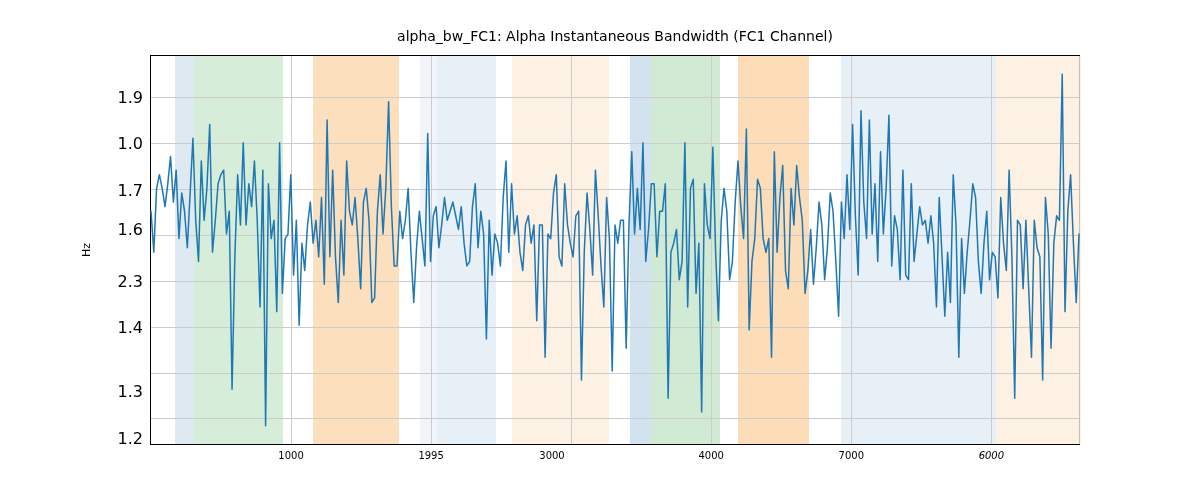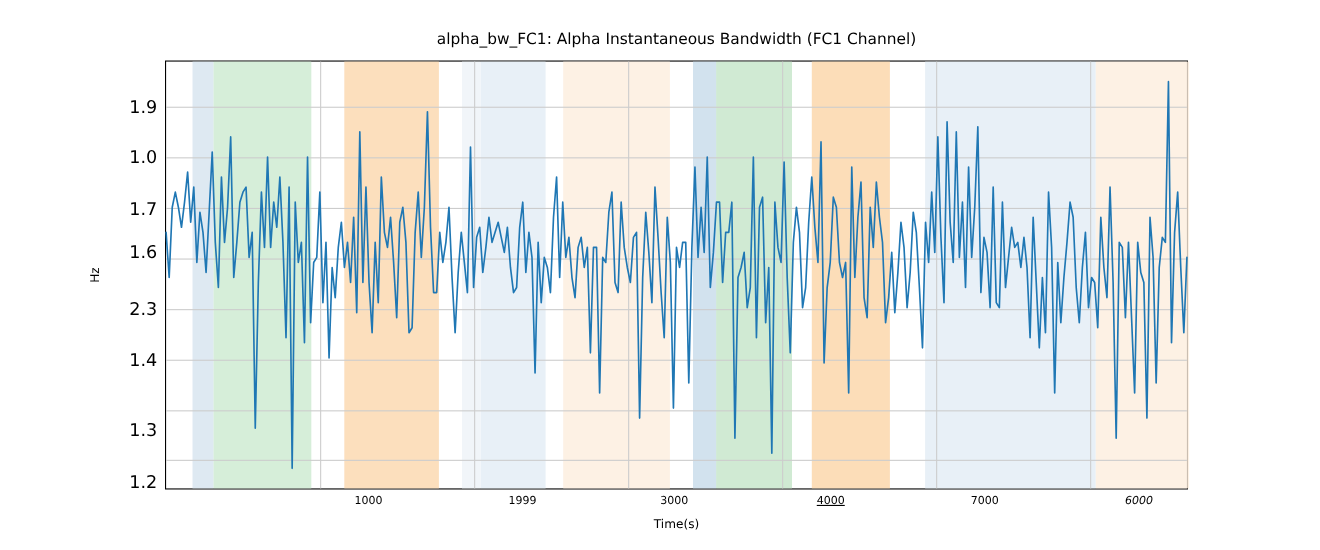--- a/index.html
+++ b/index.html
@@ -61,21 +61,20 @@
     font-size: 11px;
     color: #000;
   }
   .tick-x {
     position: absolute;
     top: 100%;
     transform: translateX(-50%);
     padding-top: 6px;
     font-size: 10px;
     color: #000;
-    margin-left: 44px;
   }
   .tick-y {
     position: absolute;
     right: 100%;
     transform: translateY(-50%);
     padding-right: 8px;
     font-size: 16px;
     color: #000;
     white-space: nowrap;
   }
@@ -136,29 +135,28 @@
         <div class="grid-h" style="top: 224.824px;"></div>
         <div class="grid-h" style="top: 178.941px;"></div>
         <div class="grid-h" style="top: 133.059px;"></div>
         <div class="grid-h" style="top: 87.1765px;"></div>
         <div class="grid-h" style="top: 41.2941px;"></div>
         <svg id="line-svg" style="position:absolute;inset:0;width:100%;height:100%;overflow:visible;" viewBox="0 0 930 390" preserveAspectRatio="none">
         <path id="line-path" class="line-path" d="M0.00 156.00 L2.80 197.29 L5.60 133.06 L8.40 119.29 L11.20 133.06 L14.01 151.41 L16.81 128.47 L19.61 100.94 L22.41 146.82 L25.21 114.71 L28.01 183.53 L30.81 137.65 L33.61 156.00 L36.42 192.71 L39.22 137.65 L42.02 82.59 L44.82 165.18 L47.62 206.47 L50.42 105.53 L53.22 165.18 L56.02 133.06 L58.83 68.82 L61.63 197.29 L64.43 165.18 L67.23 128.47 L70.03 119.29 L72.83 114.71 L75.63 178.94 L78.43 156.00 L81.23 334.94 L84.04 201.88 L86.84 119.29 L89.64 169.76 L92.44 87.18 L95.24 169.76 L98.04 128.47 L100.84 151.41 L103.64 105.53 L106.45 165.18 L109.25 252.35 L112.05 114.71 L114.85 371.65 L117.65 128.47 L120.45 183.53 L123.25 165.18 L126.05 256.94 L128.86 87.18 L131.66 238.59 L134.46 183.53 L137.26 178.94 L140.06 119.29 L142.86 220.24 L145.66 165.18 L148.46 270.71 L151.27 188.12 L154.07 215.65 L156.87 169.76 L159.67 146.82 L162.47 188.12 L165.27 165.18 L168.07 201.88 L170.87 142.24 L173.67 229.41 L176.48 64.24 L179.28 201.88 L182.08 114.71 L184.88 201.88 L187.68 247.76 L190.48 165.18 L193.28 220.24 L196.08 105.53 L198.89 156.00 L201.69 169.76 L204.49 142.24 L207.29 183.53 L210.09 234.00 L212.89 146.82 L215.69 133.06 L218.49 165.18 L221.30 247.76 L224.10 243.18 L226.90 156.00 L229.70 119.29 L232.50 178.94 L235.30 133.06 L238.10 45.88 L240.90 151.41 L243.70 211.06 L246.51 211.06 L249.31 156.00 L252.11 183.53 L254.91 165.18 L257.71 133.06 L260.51 197.29 L263.31 247.76 L266.11 192.71 L268.92 156.00 L271.72 183.53 L274.52 211.06 L277.32 78.00 L280.12 206.47 L282.92 160.59 L285.72 151.41 L288.52 192.71 L291.33 169.76 L294.13 142.24 L296.93 165.18 L299.73 156.00 L302.53 146.82 L305.33 160.59 L308.13 174.35 L310.93 151.41 L313.73 188.12 L316.54 211.06 L319.34 206.47 L322.14 151.41 L324.94 128.47 L327.74 192.71 L330.54 156.00 L333.34 178.94 L336.14 284.47 L338.95 165.18 L341.75 220.24 L344.55 178.94 L347.35 188.12 L350.15 211.06 L352.95 142.24 L355.75 105.53 L358.55 197.29 L361.36 128.47 L364.16 178.94 L366.96 160.59 L369.76 197.29 L372.56 215.65 L375.36 169.76 L378.16 160.59 L380.96 188.12 L383.77 169.76 L386.57 266.12 L389.37 169.76 L392.17 169.76 L394.97 302.82 L397.77 178.94 L400.57 183.53 L403.37 137.65 L406.17 119.29 L408.98 201.88 L411.78 211.06 L414.58 128.47 L417.38 169.76 L420.18 188.12 L422.98 201.88 L425.78 160.59 L428.58 156.00 L431.39 325.76 L434.19 197.29 L436.99 137.65 L439.79 174.35 L442.59 220.24 L445.39 114.71 L448.19 160.59 L450.99 211.06 L453.80 252.35 L456.60 142.24 L459.40 183.53 L462.20 316.59 L465.00 169.76 L467.80 188.12 L470.60 165.18 L473.40 165.18 L476.20 293.65 L479.01 169.76 L481.81 96.35 L484.61 178.94 L487.41 133.06 L490.21 174.35 L493.01 87.18 L495.81 206.47 L498.61 174.35 L501.42 128.47 L504.22 128.47 L507.02 201.88 L509.82 156.00 L512.62 156.00 L515.42 128.47 L518.22 344.12 L521.02 197.29 L523.83 188.12 L526.63 174.35 L529.43 224.82 L532.23 206.47 L535.03 87.18 L537.83 252.35 L540.63 133.06 L543.43 123.88 L546.23 238.59 L549.04 188.12 L551.84 357.88 L554.64 128.47 L557.44 169.76 L560.24 183.53 L563.04 91.76 L565.84 197.29 L568.64 266.12 L571.45 165.18 L574.25 133.06 L577.05 156.00 L579.85 224.82 L582.65 206.47 L585.45 146.82 L588.25 105.53 L591.05 151.41 L593.86 183.53 L596.66 73.41 L599.46 275.29 L602.26 206.47 L605.06 183.53 L607.86 123.88 L610.66 133.06 L613.46 183.53 L616.27 197.29 L619.07 183.53 L621.87 302.82 L624.67 96.35 L627.47 197.29 L630.27 142.24 L633.07 110.12 L635.87 215.65 L638.67 234.00 L641.48 133.06 L644.28 169.76 L647.08 110.12 L649.88 142.24 L652.68 165.18 L655.48 238.59 L658.28 215.65 L661.08 174.35 L663.89 229.41 L666.69 192.71 L669.49 146.82 L672.29 169.76 L675.09 224.82 L677.89 192.71 L680.69 137.65 L683.49 156.00 L686.30 206.47 L689.10 261.53 L691.90 146.82 L694.70 183.53 L697.50 119.29 L700.30 174.35 L703.10 68.82 L705.90 160.59 L708.70 220.24 L711.51 55.06 L714.31 146.82 L717.11 183.53 L719.91 64.24 L722.71 178.94 L725.51 128.47 L728.31 206.47 L731.11 96.35 L733.92 178.94 L736.72 133.06 L739.52 59.65 L742.32 211.06 L745.12 160.59 L747.92 174.35 L750.72 224.82 L753.52 114.71 L756.33 220.24 L759.13 224.82 L761.93 128.47 L764.73 206.47 L767.53 178.94 L770.33 151.41 L773.13 169.76 L775.93 165.18 L778.73 188.12 L781.54 160.59 L784.34 188.12 L787.14 252.35 L789.94 142.24 L792.74 201.88 L795.54 261.53 L798.34 197.29 L801.14 247.76 L803.95 119.29 L806.75 169.76 L809.55 302.82 L812.35 183.53 L815.15 238.59 L817.95 197.29 L820.75 165.18 L823.55 128.47 L826.36 142.24 L829.16 206.47 L831.96 238.59 L834.76 188.12 L837.56 156.00 L840.36 224.82 L843.16 197.29 L845.96 201.88 L848.77 243.18 L851.57 142.24 L854.37 188.12 L857.17 215.65 L859.97 114.71 L862.77 201.88 L865.57 344.12 L868.37 165.18 L871.17 169.76 L873.98 234.00 L876.78 165.18 L879.58 234.00 L882.38 302.82 L885.18 165.18 L887.98 192.71 L890.78 201.88 L893.58 325.76 L896.39 142.24 L899.19 178.94 L901.99 293.65 L904.79 188.12 L907.59 160.59 L910.39 165.18 L913.19 18.35 L915.99 256.94 L918.80 156.00 L921.60 119.29 L924.40 188.12 L927.20 247.76 L930.00 178.94 " style="stroke: rgb(31, 119, 180);"></path>
       </svg>
     </div>
   <div class="tick-x" style="left: 140.06px;">1000</div>
-      <div class="tick-x" style="left: 280.12px;">1999</div>
-      <div class="tick-x" style="left: 418px; text-align: right;">3000</div>
-      <div class="tick-x" style="left: 560.241px; text-decoration: underline;">4000</div>
+      <div class="tick-x" style="left: 280.12px;">1995</div>
+      <div class="tick-x" style="left: 401px; text-align: right;">3000</div>
+      <div class="tick-x" style="left: 560.241px;">4000</div>
       <div class="tick-x" style="left: 700.301px;">7000</div>
       <div class="tick-x" style="left: 840.361px; font-style: italic;">6000</div>
       <div class="tick-y" style="top: 362.471px; margin-top: 20px;">1.2</div>
       <div class="tick-y" style="top: 335px;">1.3</div>
       <div class="tick-y" style="top: 270.706px; margin-left: 45px;">1.4</div>
       <div class="tick-y" style="top: 224.824px;">2.3</div>
       <div class="tick-y" style="top: 173px;">1.6</div>
       <div class="tick-y" style="top: 134px;">1.7</div>
       <div class="tick-y" style="top: 87.1765px;">1.0</div>
       <div class="tick-y" style="top: 41.2941px;">1.9</div>
     </div>
 
-  <div class="xlabel">Time(s)</div>
 </div>
 
 </body></html>

